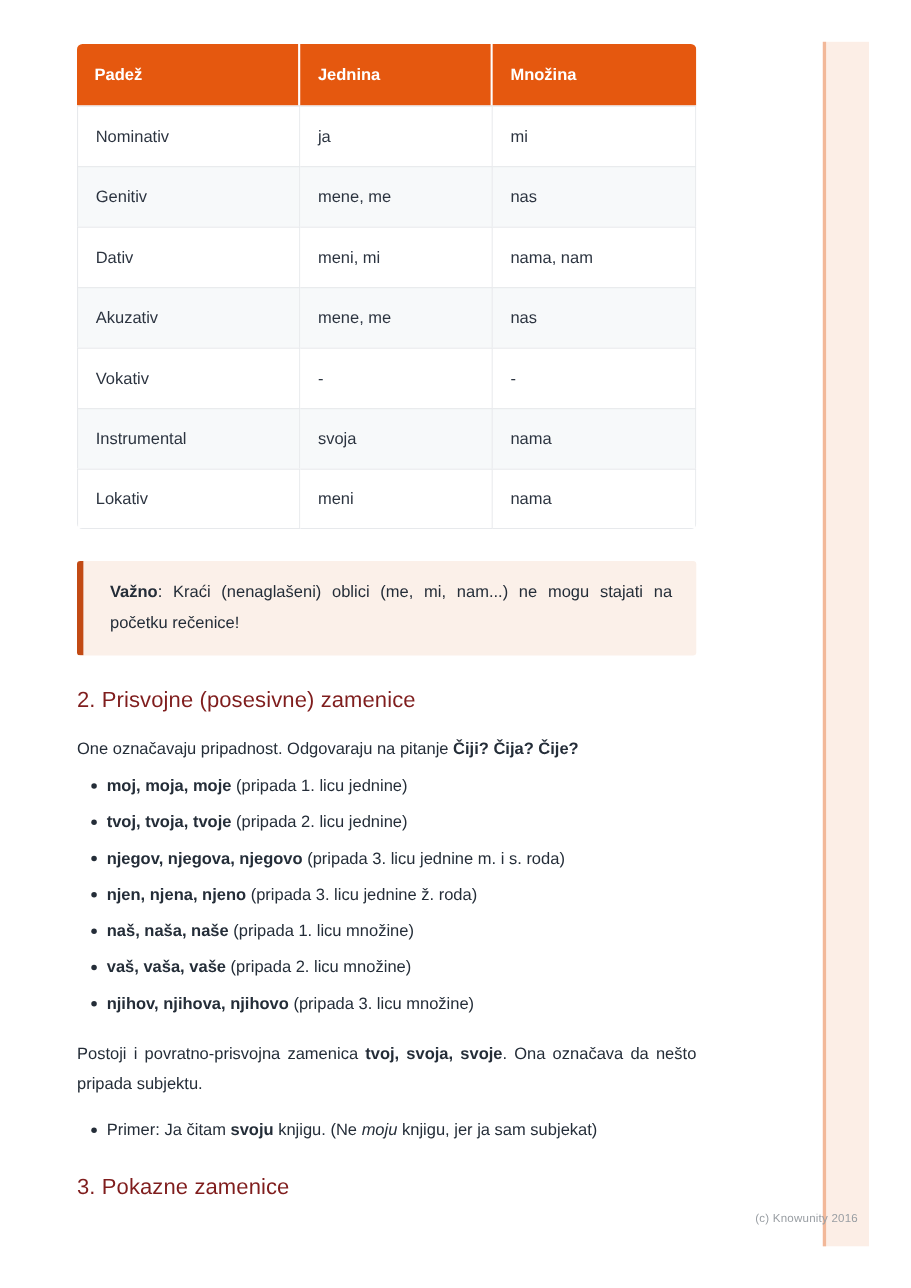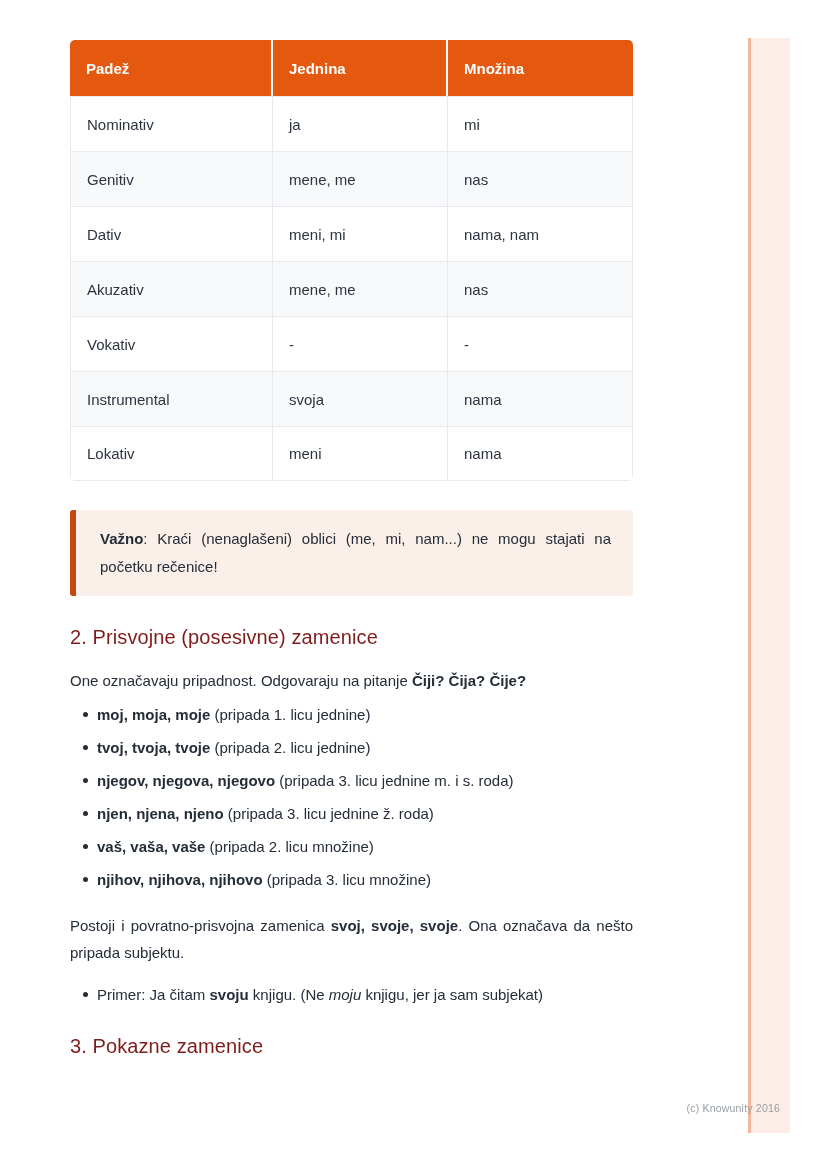--- a/index.html
+++ b/index.html
@@ -182,26 +182,27 @@
 
   <p class="intro">
     <span>One označavaju pripadnost. Odgovaraju na pitanje </span><span class="b">Čiji? Čija? Čije?</span>
   </p>
 
   <ul class="bullets">
       <li><span class="b">moj, moja, moje</span><span> (pripada 1. licu jednine)</span></li>
       <li><span class="b">tvoj, tvoja, tvoje</span><span> (pripada 2. licu jednine)</span></li>
       <li><span class="b">njegov, njegova, njegovo</span><span> (pripada 3. licu jednine m. i s. roda)</span></li>
       <li><span class="b">njen, njena, njeno</span><span> (pripada 3. licu jednine ž. roda)</span></li>
+      <li><span class="b">naš, naša, naše</span><span> (pripada 1. licu množine)</span></li>
       <li><span class="b">vaš, vaša, vaše</span><span> (pripada 2. licu množine)</span></li>
       <li><span class="b">njihov, njihova, njihovo</span><span> (pripada 3. licu množine)</span></li>
     </ul>
 
   <p class="justified">
-    <span>Postoji i povratno-prisvojna zamenica </span><span class="b">svoj, svoje, svoje</span><span>. Ona označava da nešto pripada subjektu.</span>
+    <span>Postoji i povratno-prisvojna zamenica </span><span class="b">tvoj, svoja, svoje</span><span>. Ona označava da nešto pripada subjektu.</span>
   </p>
 
   <ul class="bullets example">
     <li>
       <span>Primer: Ja čitam </span><span class="b">svoju</span><span> knjigu. (Ne </span><span class="i">moju</span><span> knjigu, jer ja sam subjekat)</span>
     </li>
   </ul>
 
   <h2 class="section-heading">3. Pokazne zamenice</h2>
 

